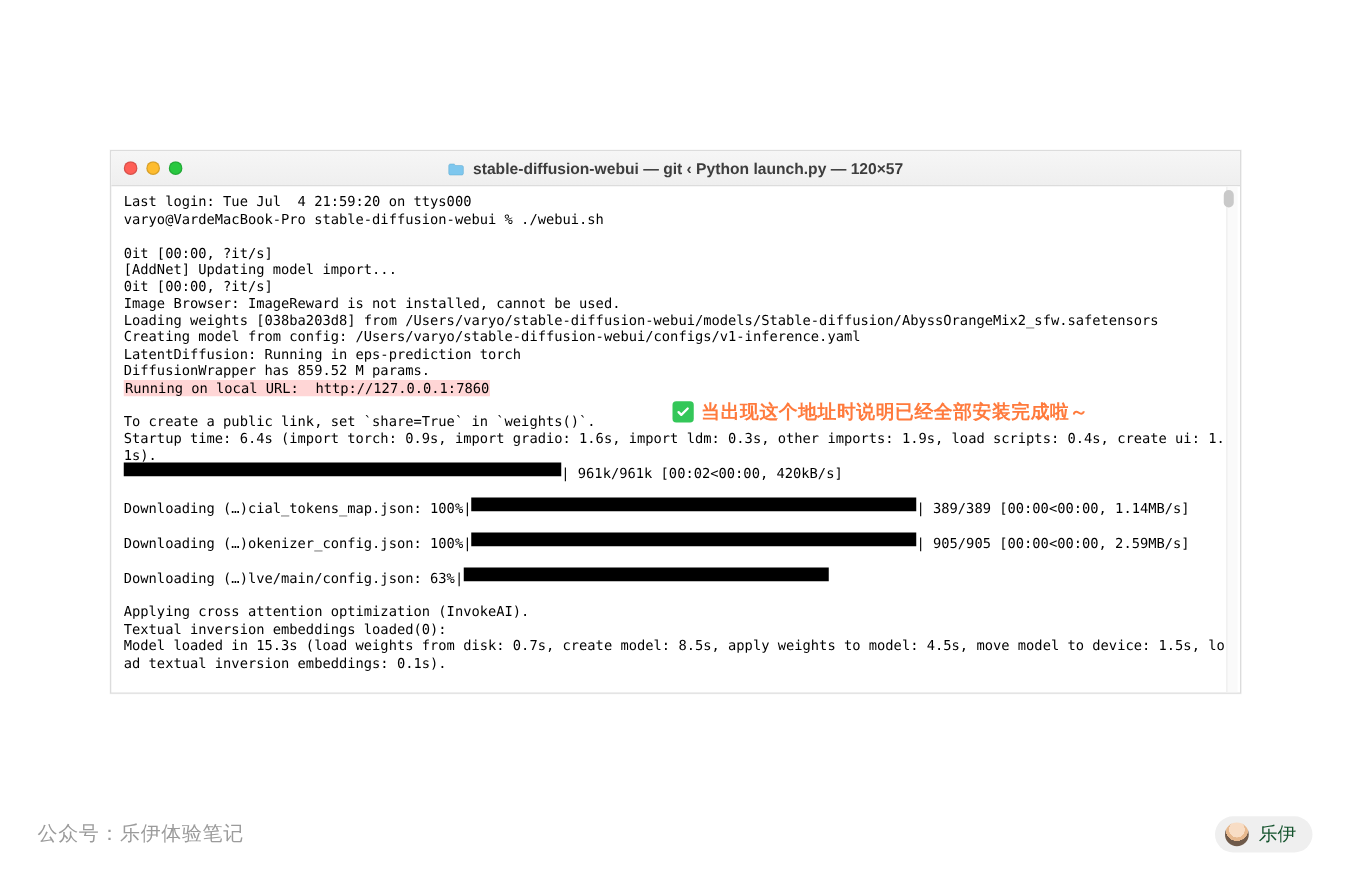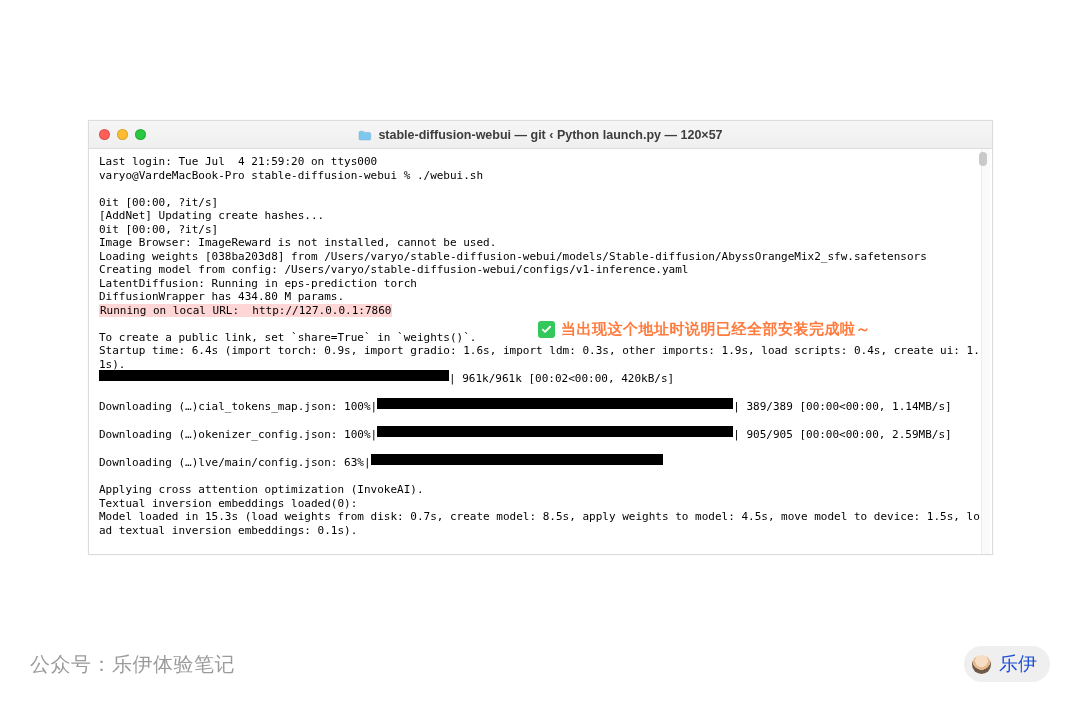--- a/index.html
+++ b/index.html
@@ -116,36 +116,36 @@
     }
     .check-badge {
       width: 17px; height: 17px; background: #34c759; border-radius: 3px;
       display:flex; align-items:center; justify-content:center; flex:none;
     }
     .check-badge svg { display:block; }
     .caption-footer {
       position: absolute;
       left: 30px;
       bottom: 32px;
-      font-size: 20px;
+      font-size: 16px;
       color: #9b9b9b;
       letter-spacing: 0.5px;
     }
     .author-badge {
       position: absolute;
       right: 30px;
       bottom: 28px;
       display: flex;
       align-items: center;
       gap: 8px;
       background: #efefef;
       border-radius: 18px;
       padding: 5px 13px 5px 8px;
-      font-size: 19px;
-      color: #1d4ed8;
+      font-size: 15px;
+      color: #14532d;
     }
     .avatar {
       width: 19px; height: 19px; border-radius: 50%;
       background: radial-gradient(circle at 50% 30%, #f8ddc5 0 38%, #e7b98f 39% 55%, #6f5a4a 56% 100%);
       flex:none;
     }
     .pbar {
       display: inline-block;
       height: 11px;
       background: #000;
@@ -180,27 +180,27 @@
     </div>
 
     <div class="terminal-body">
       <div class="scrollbar-track">
         <div class="scrollbar-thumb"></div>
       </div>
       <pre class="mono"><span>Last login: Tue Jul  4 21:59:20 on ttys000</span>
 <span>varyo@VardeMacBook-Pro stable-diffusion-webui % ./webui.sh</span>
 
 <span>0it [00:00, ?it/s]</span>
-<span>[AddNet] Updating create hashes...</span>
+<span>[AddNet] Updating model import...</span>
 <span>0it [00:00, ?it/s]</span>
 <span>Image Browser: ImageReward is not installed, cannot be used.</span>
 <span>Loading weights [038ba203d8] from /Users/varyo/stable-diffusion-webui/models/Stable-diffusion/AbyssOrangeMix2_sfw.safetensors</span>
 <span>Creating model from config: /Users/varyo/stable-diffusion-webui/configs/v1-inference.yaml</span>
 <span>LatentDiffusion: Running in eps-prediction torch</span>
-<span>DiffusionWrapper has 434.80 M params.</span>
+<span>DiffusionWrapper has 859.52 M params.</span>
 <span class="hl">Running on local URL:  http://127.0.0.1:7860</span>
 
 <span>To create a public link, set `share=True` in `weights()`.</span>
 <span>Startup time: 6.4s (import torch: 0.9s, import gradio: 1.6s, import ldm: 0.3s, other imports: 1.9s, load scripts: 0.4s, create ui: 1.1s).</span>
 <span class="dl-row"><span class="dl-mid"><span class="pbar" style="width: 350px;"></span></span><span class="dl-right">| 961k/961k [00:02&lt;00:00, 420kB/s]</span></span>
 <span class="dl-row"><span class="dl-left">Downloading (…)cial_tokens_map.json: 100%|</span><span class="dl-mid"><span class="pbar" style="width: 356px;"></span></span><span class="dl-right">| 389/389 [00:00&lt;00:00, 1.14MB/s]</span></span>
 <span class="dl-row"><span class="dl-left">Downloading (…)okenizer_config.json: 100%|</span><span class="dl-mid"><span class="pbar" style="width: 356px;"></span></span><span class="dl-right">| 905/905 [00:00&lt;00:00, 2.59MB/s]</span></span>
 <span class="dl-row"><span class="dl-left">Downloading (…)lve/main/config.json: 63%|</span><span class="dl-mid"><span class="pbar" style="width: 292px;"></span></span></span>
 <span>Applying cross attention optimization (InvokeAI).</span>
 <span>Textual inversion embeddings loaded(0):</span>

